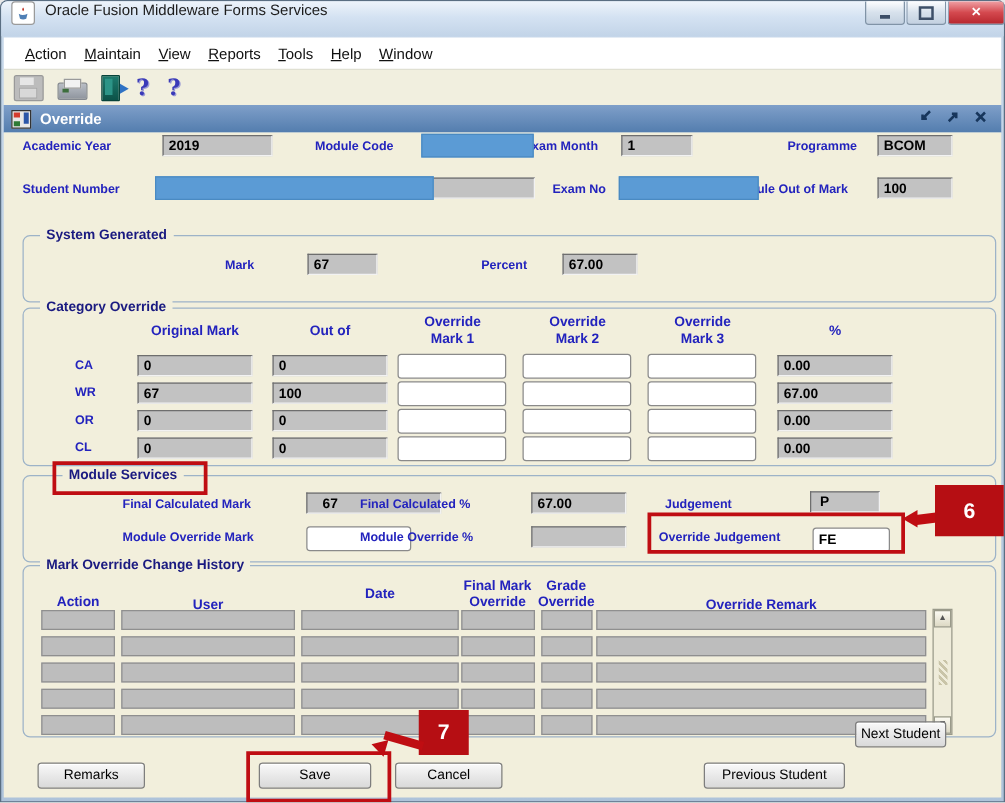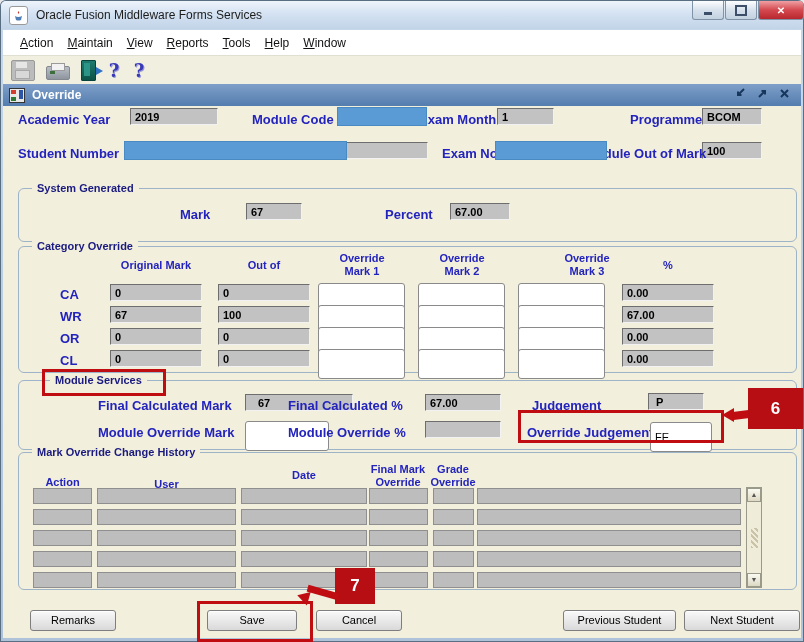--- a/index.html
+++ b/index.html
@@ -7,21 +7,21 @@
     position:relative;width:804px;height:642px;
     font-family:"Liberation Sans", sans-serif;
     background:linear-gradient(#c7d8ea,#aec3da);
     border-radius:6px 6px 0 0;
     box-shadow:inset 0 0 0 1px #5a6e82;
     overflow:hidden;
   }
   
   .titlebar{position:absolute;left:1px;top:1px;right:1px;height:28px;
     background:linear-gradient(#eef4fb,#d4e2f2 45%,#c2d4e8);
-    border-radius:5px 5px 0 0;display:flex;align-items:center;}
+    border-radius:5px 5px 0 0;display:flex;align-items:flex-start;}
   .title-text{font-size:12px;color:#1c1c1c;margin-left:8px;}
   .java-icon{width:17px;height:17px;margin-left:8px;background:#fff;border:1px solid #9a9a9a;
     border-radius:3px;display:flex;align-items:center;justify-content:center;}
   .winbtns{position:absolute;top:1px;left:692px;display:flex;}
   .winbtn{width:30px;height:18px;border:1px solid #8093a6;border-top:none;
     background:linear-gradient(#fdfeff,#d7e1ec 50%,#c3d1e0);
     display:flex;align-items:center;justify-content:center;
     font-size:10px;color:#33425a;border-radius:0 0 3px 3px;margin-right:1px;}
   .winbtn.close{width:44px;background:linear-gradient(#f0a0a4,#d4494f 50%,#b8272e);
     color:#fff;font-weight:bold;}
@@ -52,27 +52,27 @@
     background:linear-gradient(#7f9fc9,#537dae);display:flex;align-items:center;}
   .details-icon{width:14px;height:13px;margin-left:6px;background:#e8e8e8;border:1px solid #333;position:relative;}
   .details-icon::before{content:"";position:absolute;left:1px;top:1px;width:5px;height:4px;background:#d43c2e;}
   .details-icon::after{content:"";position:absolute;left:1px;bottom:1px;width:5px;height:4px;background:#2e7a35;}
   .details-icon i{position:absolute;right:1px;top:1px;width:4px;height:9px;background:#2b56a8;}
   .details-title{color:#fff;font-size:12px;font-weight:bold;margin-left:7px;}
   .mdi-glyphs{position:absolute;right:10px;top:3px;display:flex;gap:9px;}
   .mdi-glyphs svg{display:block;}
   
   .canvas{position:absolute;left:3px;top:106px;width:798px;height:532px;background:#f2efdc;}
-  .lbl{position:absolute;font-size:13px;font-weight:bold;color:#2323bd;white-space:nowrap;}
+  .lbl{position:absolute;font-size:10px;font-weight:bold;color:#2323bd;white-space:nowrap;}
   .lbl.r{}
   .fld{position:absolute;height:17px;background:#c2c2c2;border:1px solid #f2f2f2;
     border-top-color:#6e6e6e;border-left-color:#6e6e6e;box-sizing:border-box;
     font-size:11px;font-weight:bold;color:#000;padding:2px 0 0 4px;overflow:hidden;white-space:nowrap;}
-  .inp{position:absolute;height:30px;background:#ffffff;border:1px solid #8a8a8a;border-radius:3px;
-    box-sizing:border-box;font-size:11px;font-weight:normal;color:#000;padding:0 13px 0 4px;
+  .inp{position:absolute;height:20px;background:#ffffff;border:1px solid #8a8a8a;border-radius:3px;
+    box-sizing:border-box;font-size:11px;font-weight:bold;color:#000;padding:0 13px 0 4px;
     font-family:"Liberation Sans", sans-serif;outline:none;}
   .redact{position:absolute;background:#5b9bd5;border:1px solid #4a8ac2;box-sizing:border-box;z-index:5;}
   .fs{position:absolute;border:1px solid #9db3c8;border-radius:6px;box-sizing:border-box;}
   .legend{position:absolute;font-size:11px;font-weight:bold;color:#1a1a80;background:#f2efdc;
     padding:0 5px;white-space:nowrap;z-index:2;}
   .co-h{position:absolute;font-size:11px;font-weight:bold;color:#2323bd;text-align:center;line-height:13px;}
   .cell{position:absolute;height:16px;background:#bdbdbd;border:1px solid #8f8f8f;box-sizing:border-box;}
   .btn{position:absolute;height:21px;background:linear-gradient(#f9f9f9,#d9d9d9);
     border:1px solid #7e7e7e;border-radius:3px;box-shadow:inset 0 1px 0 #fff;
     font-size:11px;color:#000;text-align:center;padding-top:3px;box-sizing:border-box;cursor:default;}
@@ -177,21 +177,21 @@
   <div class="fld" style="left:246px;top:203px;width:56px">67</div>
   <span class="lbl r" style="left:385px;top:207px;width:60px">Percent</span>
   <div class="fld" style="left:450px;top:203px;width:60px">67.00</div>
 
   <div class="fs" style="left:18px;top:246px;width:779px;height:127px"></div>
   <span class="legend" style="left:32px;top:240px">Category Override</span>
   <span class="co-h" style="left:110px;top:259px;width:92px">Original Mark</span>
   <span class="co-h" style="left:218px;top:259px;width:92px">Out of</span>
   <span class="co-h" style="left:332px;top:252px;width:60px">Override Mark 1</span>
   <span class="co-h" style="left:432px;top:252px;width:60px">Override Mark 2</span>
-  <span class="co-h" style="left:557px;top:252px;width:60px">Override Mark 3</span>
+  <span class="co-h" style="left:532px;top:252px;width:60px">Override Mark 3</span>
   <span class="co-h" style="left:622px;top:259px;width:92px">%</span>
 
   <span class="lbl r" style="left:60px;top:287px;width:45px">CA</span>
   <div class="fld" style="left:110px;top:284px;width:92px">0</div>
   <div class="fld" style="left:218px;top:284px;width:92px">0</div>
   <input class="inp" style="left: 318px; top: 283px; width: 87px;">
   <input class="inp" style="left: 418px; top: 283px; width: 87px;">
   <input class="inp" style="left: 518px; top: 283px; width: 87px;">
   <div class="fld" style="left:622px;top:284px;width:92px">0.00</div>
 
@@ -241,20 +241,21 @@
   <div class="arr-stem" style="left:733px;top:411px;width:16px;height:8px;transform:rotate(-7deg)"></div>
   <div class="badge" style="left:748px;top:388px;width:55px;height:41px">6</div>
 
   <div class="fs" style="left:18px;top:452px;width:779px;height:138px"></div>
   <span class="legend" style="left:32px;top:446px">Mark Override Change History</span>
   <span class="co-h" style="left:33px;top:476px;width:59px">Action</span>
   <span class="co-h" style="left:97px;top:478px;width:139px">User</span>
   <span class="co-h" style="left:241px;top:469px;width:126px">Date</span>
   <span class="co-h" style="left:366px;top:463px;width:64px">Final Mark Override</span>
   <span class="co-h" style="left:428px;top:463px;width:50px">Grade Override</span>
+  <span class="co-h" style="left:477px;top:478px;width:264px">Override Remark</span>
 
   <div id="history-rows">
       <div class="cell" style="left: 33px; width: 59px; top: 488px;"></div>
       <div class="cell" style="left: 97px; width: 139px; top: 488px;"></div>
       <div class="cell" style="left: 241px; width: 126px; top: 488px;"></div>
       <div class="cell" style="left: 369px; width: 59px; top: 488px;"></div>
       <div class="cell" style="left: 433px; width: 41px; top: 488px;"></div>
       <div class="cell" style="left: 477px; width: 264px; top: 488px;"></div>
       <div class="cell" style="left: 33px; width: 59px; top: 509px;"></div>
       <div class="cell" style="left: 97px; width: 139px; top: 509px;"></div>
@@ -286,19 +287,19 @@
     <div class="sb-btn" style="top:0">▲</div>
     <div class="sb-grip" style="top:40px"></div>
     <div class="sb-btn" style="bottom:0">▼</div>
   </div>
 
   <div class="btn" style="left:30px;top:610px;width:86px">Remarks</div>
   <div class="btn" style="left:207px;top:610px;width:90px">Save</div>
   <div class="ann-rect" style="left:197px;top:601px;width:110px;height:35px"></div>
   <div class="btn" style="left:316px;top:610px;width:86px">Cancel</div>
   <div class="btn" style="left:563px;top:610px;width:113px">Previous Student</div>
-  <div class="btn" style="left:684px;top:610px;width:116px">Next Student</div>
+  <div class="btn" style="left:684px;top:577px;width:73px">Next Student</div>
 
   <div class="badge" style="left:335px;top:568px;width:40px;height:36px">7</div>
   <div class="arr-stem" style="left:307px;top:589px;width:32px;height:7px;transform:rotate(16deg)"></div>
   <div class="arr-head" style="left:297px;top:590px;transform:rotate(16deg)"></div>
 
 </div>
 
 </body></html>

